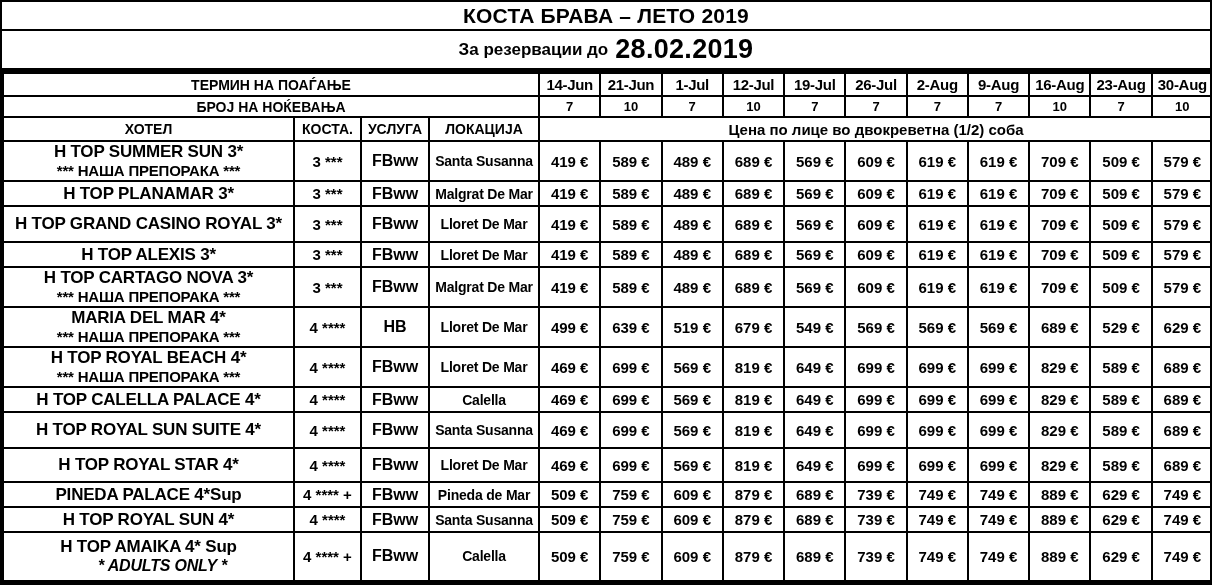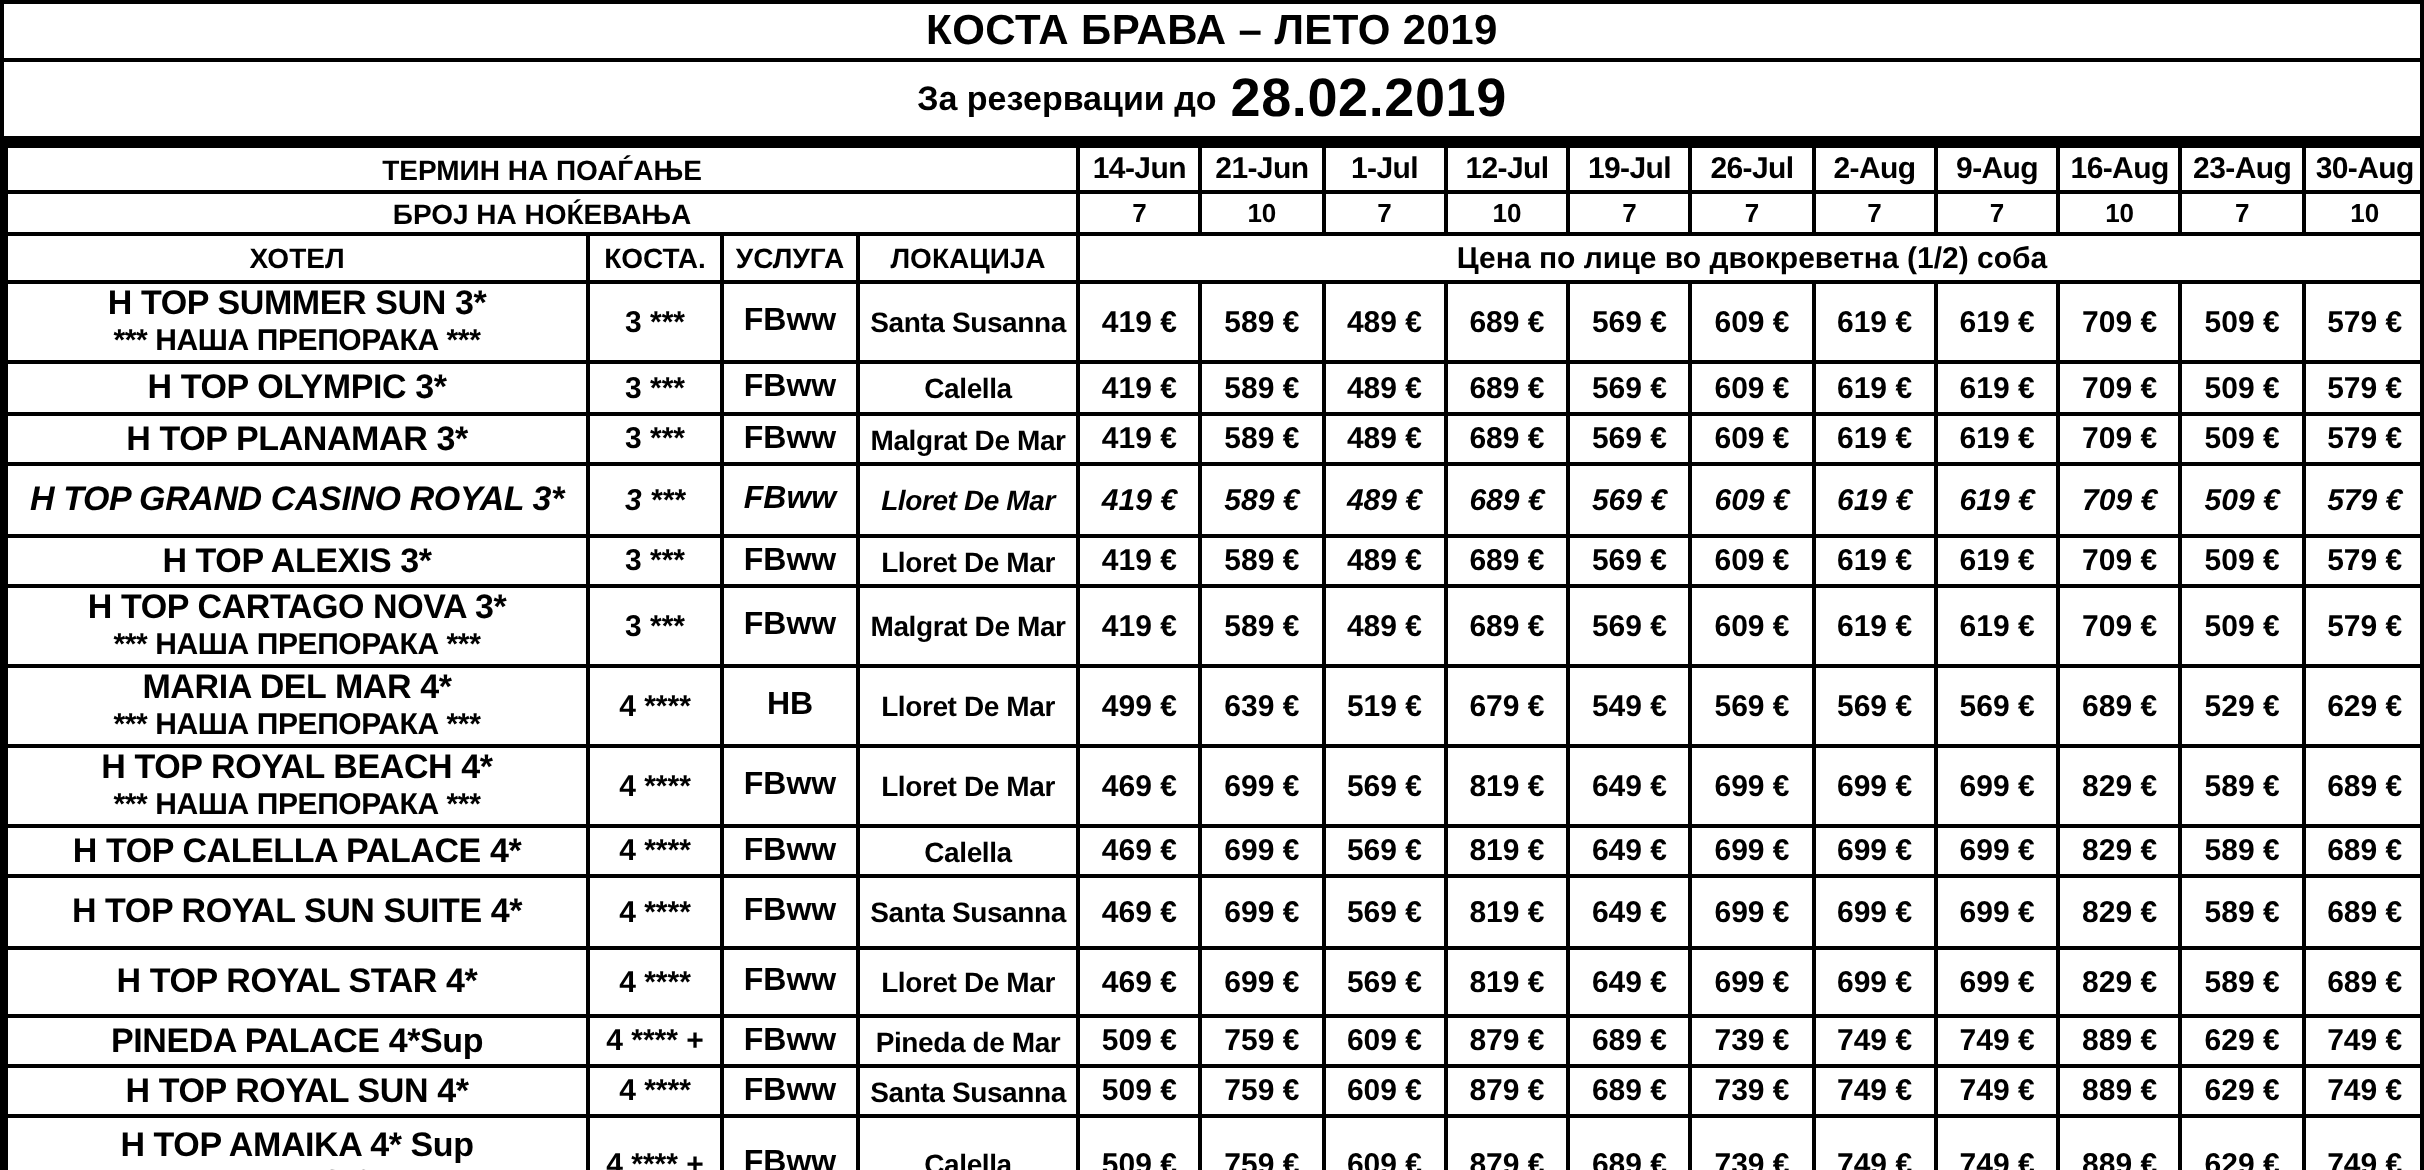--- a/index.html
+++ b/index.html
@@ -131,59 +131,40 @@
           <td class="price-cell">489 €</td>
           <td class="price-cell">689 €</td>
           <td class="price-cell">569 €</td>
           <td class="price-cell">609 €</td>
           <td class="price-cell">619 €</td>
           <td class="price-cell">619 €</td>
           <td class="price-cell">709 €</td>
           <td class="price-cell">509 €</td>
           <td class="price-cell">579 €</td>
         </tr>
-        <tr style="height: 26px;">
-          <td class="hotel-cell">
-            <div class="hotel-name">H TOP OLYMPIC 3*</div>
-          </td>
-          <td class="cat-cell">3 ***</td>
-          <td class="svc-cell">FBww</td>
-          <td class="loc-cell">Calella</td>
-          <td class="price-cell">419 €</td>
-          <td class="price-cell">589 €</td>
-          <td class="price-cell">489 €</td>
-          <td class="price-cell">689 €</td>
-          <td class="price-cell">569 €</td>
-          <td class="price-cell">609 €</td>
-          <td class="price-cell">619 €</td>
-          <td class="price-cell">619 €</td>
-          <td class="price-cell">709 €</td>
-          <td class="price-cell">509 €</td>
-          <td class="price-cell">579 €</td>
-        </tr>
         <tr style="height: 25px;">
           <td class="hotel-cell">
             <div class="hotel-name">H TOP PLANAMAR 3*</div>
           </td>
           <td class="cat-cell">3 ***</td>
           <td class="svc-cell">FBww</td>
           <td class="loc-cell">Malgrat De Mar</td>
           <td class="price-cell">419 €</td>
           <td class="price-cell">589 €</td>
           <td class="price-cell">489 €</td>
           <td class="price-cell">689 €</td>
           <td class="price-cell">569 €</td>
           <td class="price-cell">609 €</td>
           <td class="price-cell">619 €</td>
           <td class="price-cell">619 €</td>
           <td class="price-cell">709 €</td>
           <td class="price-cell">509 €</td>
           <td class="price-cell">579 €</td>
         </tr>
-        <tr style="height: 36px; font-style: italic;">
+        <tr style="height: 36px;">
           <td class="hotel-cell">
             <div class="hotel-name">H TOP GRAND CASINO ROYAL 3*</div>
           </td>
           <td class="cat-cell">3 ***</td>
           <td class="svc-cell">FBww</td>
           <td class="loc-cell">Lloret De Mar</td>
           <td class="price-cell">419 €</td>
           <td class="price-cell">589 €</td>
           <td class="price-cell">489 €</td>
           <td class="price-cell">689 €</td>

